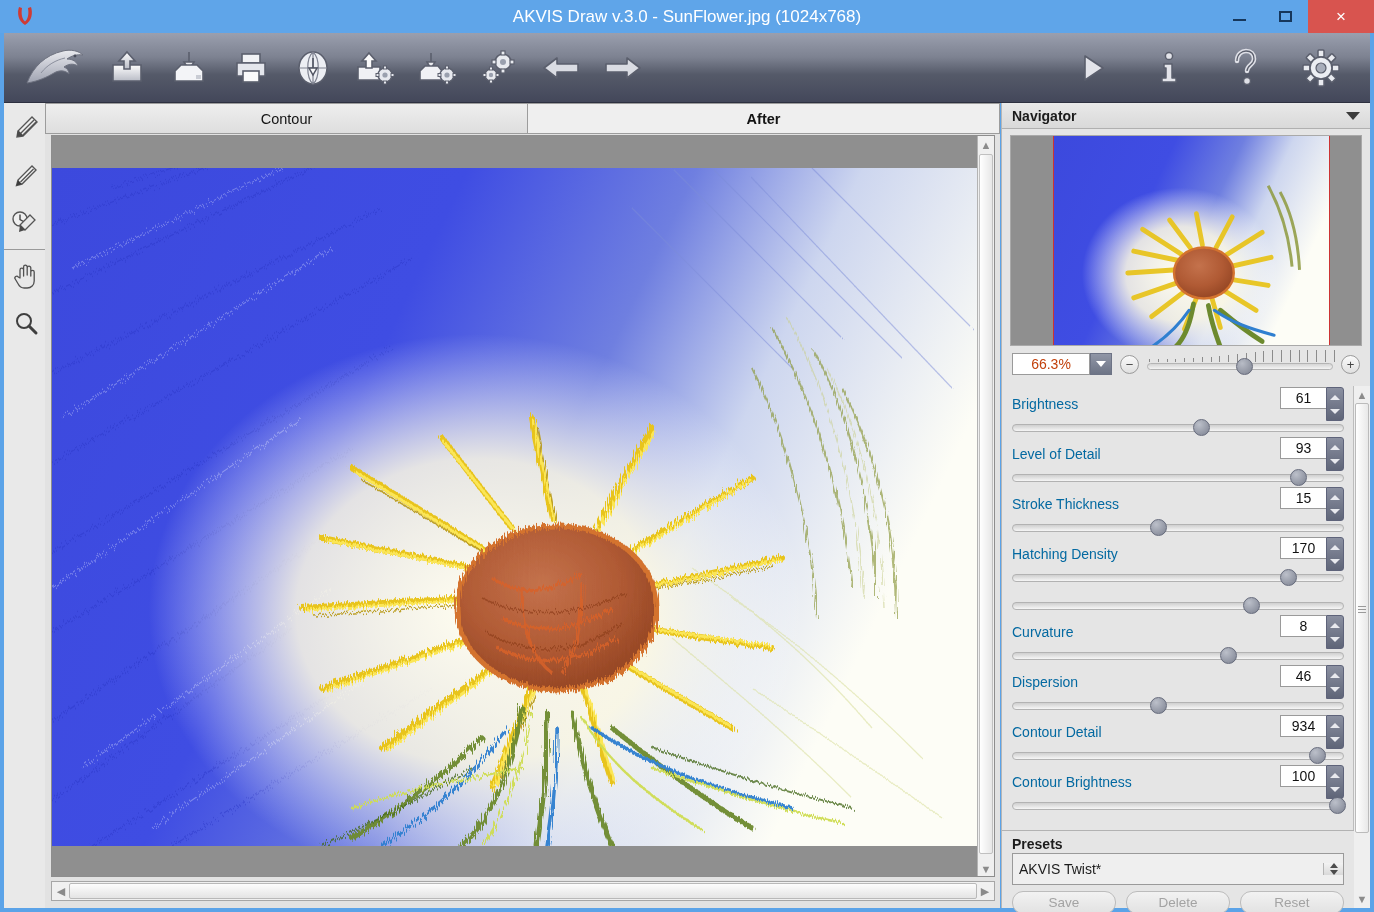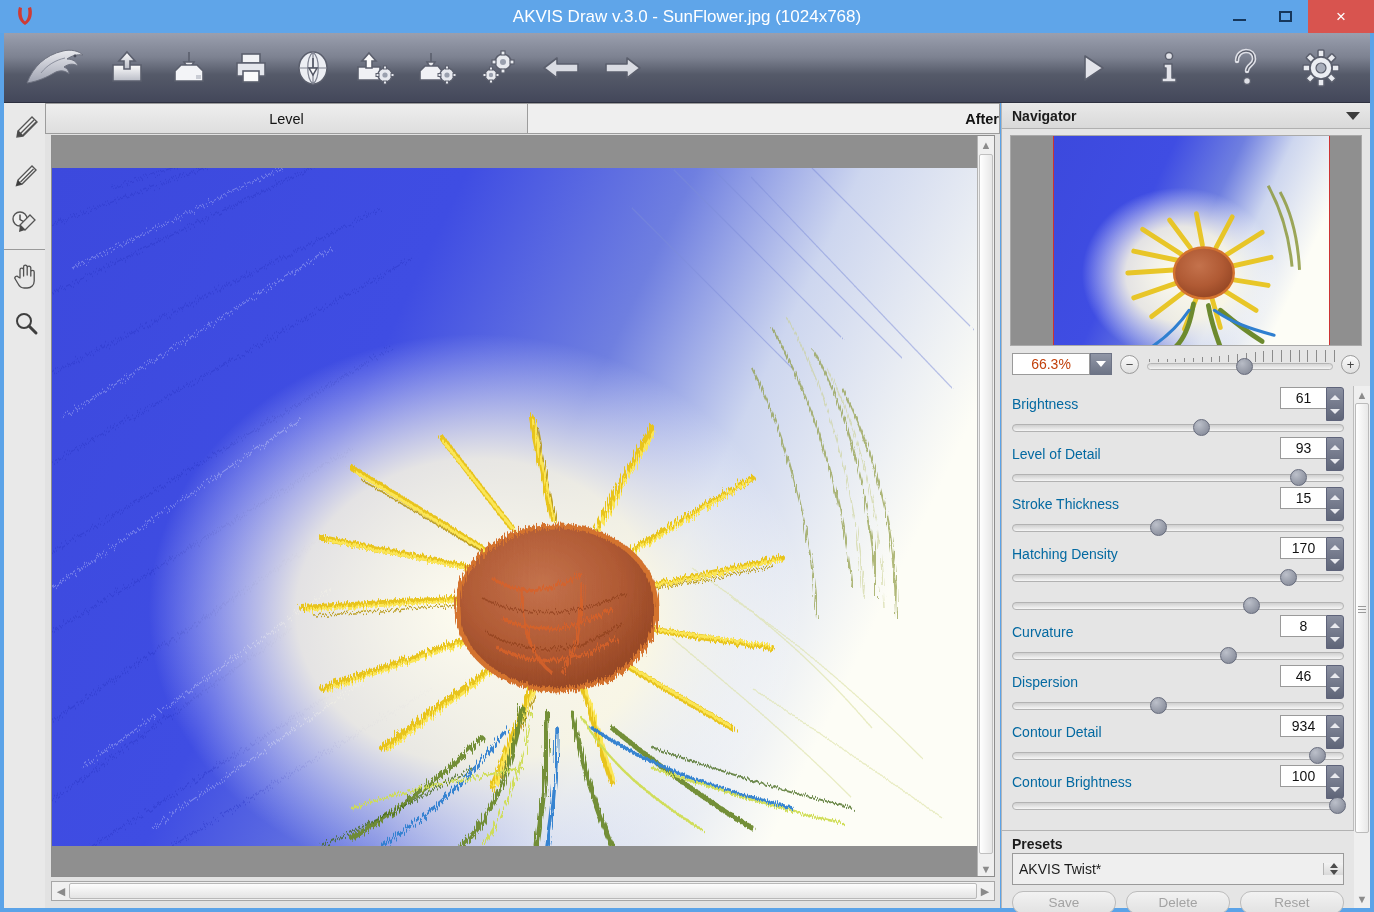--- a/index.html
+++ b/index.html
@@ -64,21 +64,21 @@
   .center {
     position: absolute; left: 45px; top: 103px; width: 955px; height: 805px;
     background: #e2e2e2;
   }
   .tabs { position: absolute; left: 0; top: 0; width: 955px; height: 31px; display:flex; background:#d4d4d4;}
   .tab {
     height: 31px; line-height: 30px; text-align: center; font-size: 14.5px; color: #141414;
     border: 1px solid #9c9c9c; cursor: pointer;
   }
   .tab.before { width: 482px; background: #e6e6e6; border-right: none; }
-  .tab.after  { width: 473px; background: #ececec; font-weight: bold; border-left: 1px solid #9c9c9c; text-align: right; }
+  .tab.after  { width: 473px; background: #ececec; font-weight: bold; border-left: 1px solid #9c9c9c; }
   .tab.before { background: linear-gradient(to bottom,#eeeeee,#dedede); }
   .tab.after  { background: #efefef; }
 
   .canvas-wrap {
     position: absolute; left: 6px; top: 32px; width: 944px; height: 742px;
     border: 1px solid #8d8d8d; background: #8d8d8d; overflow: hidden;
   }
   .vscroll-canvas {
     position: absolute; right: 0; top: 0; width: 17px; height: 742px;
     background: #efefef; border-left: 1px solid #b3b3b3;
@@ -413,21 +413,21 @@
     <div class="tool">
       <svg width="28" height="28" viewBox="0 0 28 28">
         <circle cx="12" cy="11" r="7" fill="none" stroke="#3f3f3f" stroke-width="2"></circle>
         <path d="M17 16 l7 7" stroke="#3f3f3f" stroke-width="3" stroke-linecap="round"></path>
       </svg>
     </div>
   </div>
 
   <div class="center">
     <div class="tabs">
-      <div class="tab before">Level</div>
+      <div class="tab before">Contour</div>
       <div class="tab after">After</div>
     </div>
 
     <div class="canvas-wrap">
       <div class="canvas-view">
         <div class="artimg">
           <svg width="927" height="678" viewBox="0 0 927 678" preserveAspectRatio="none">
             <defs>
               <linearGradient id="skyg" x1="0" y1="0" x2="1" y2="0.35">
                 <stop offset="0" stop-color="#3c49dd"></stop>

